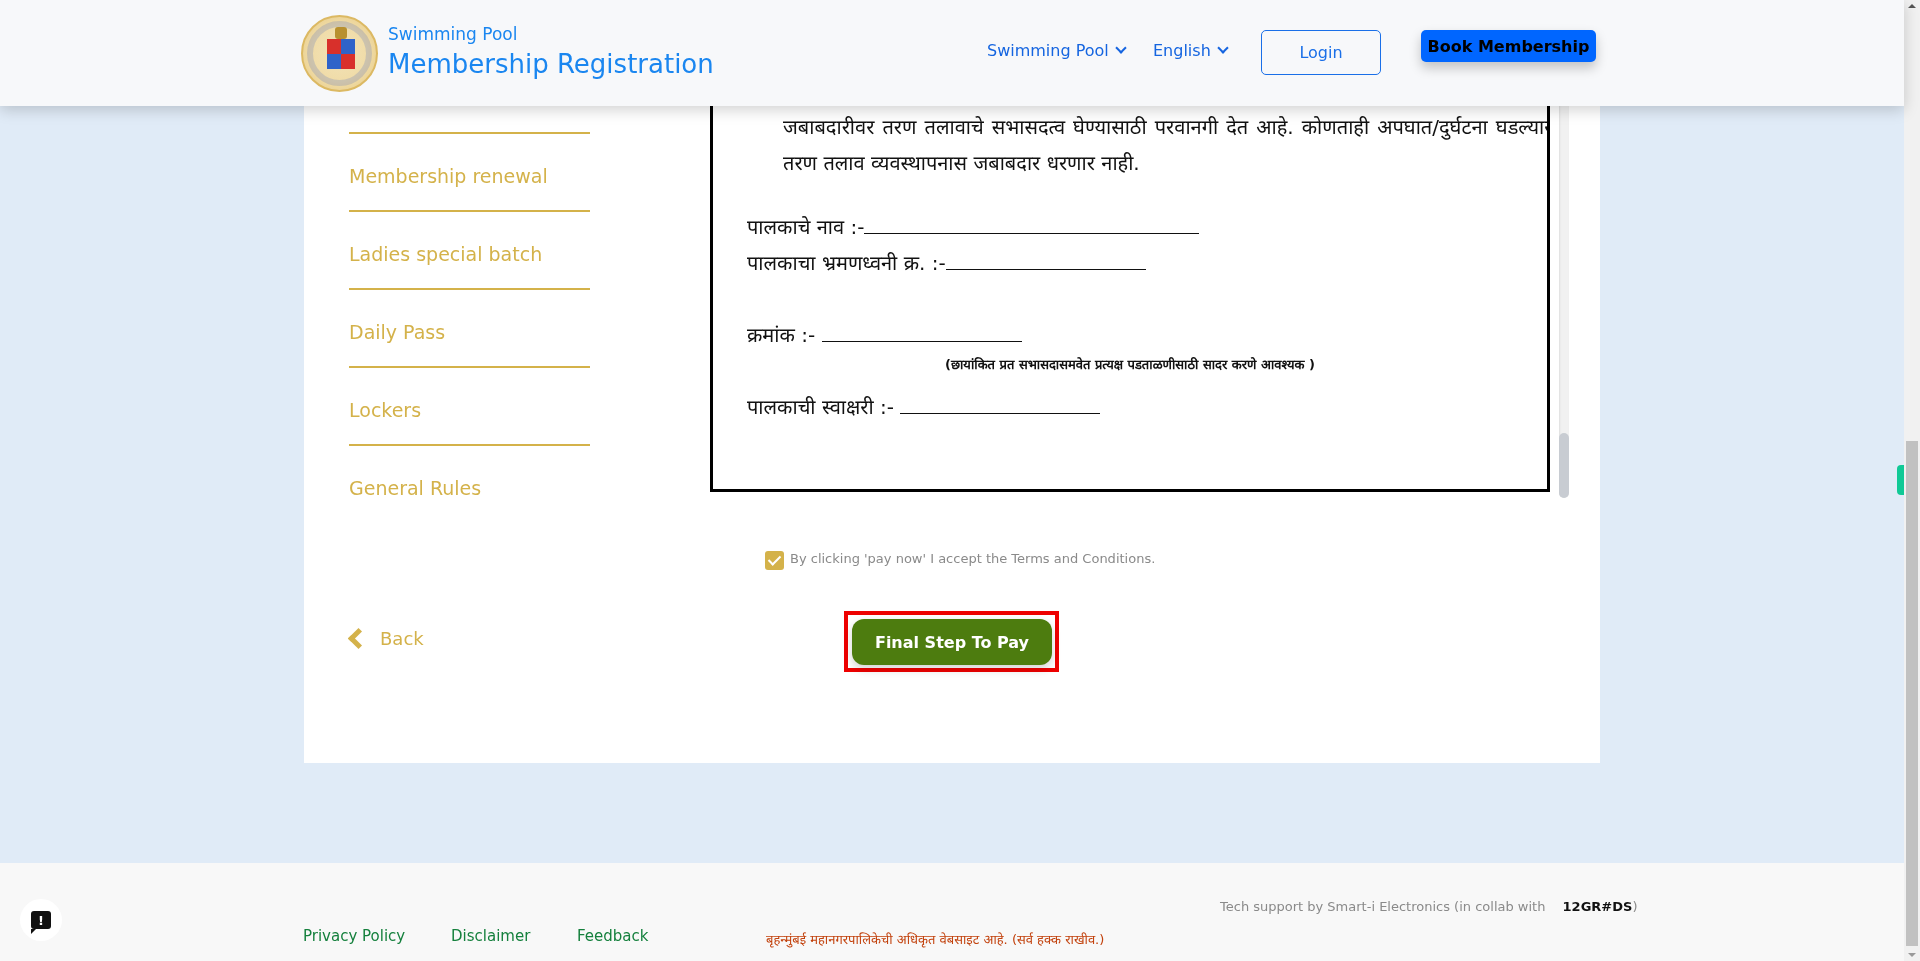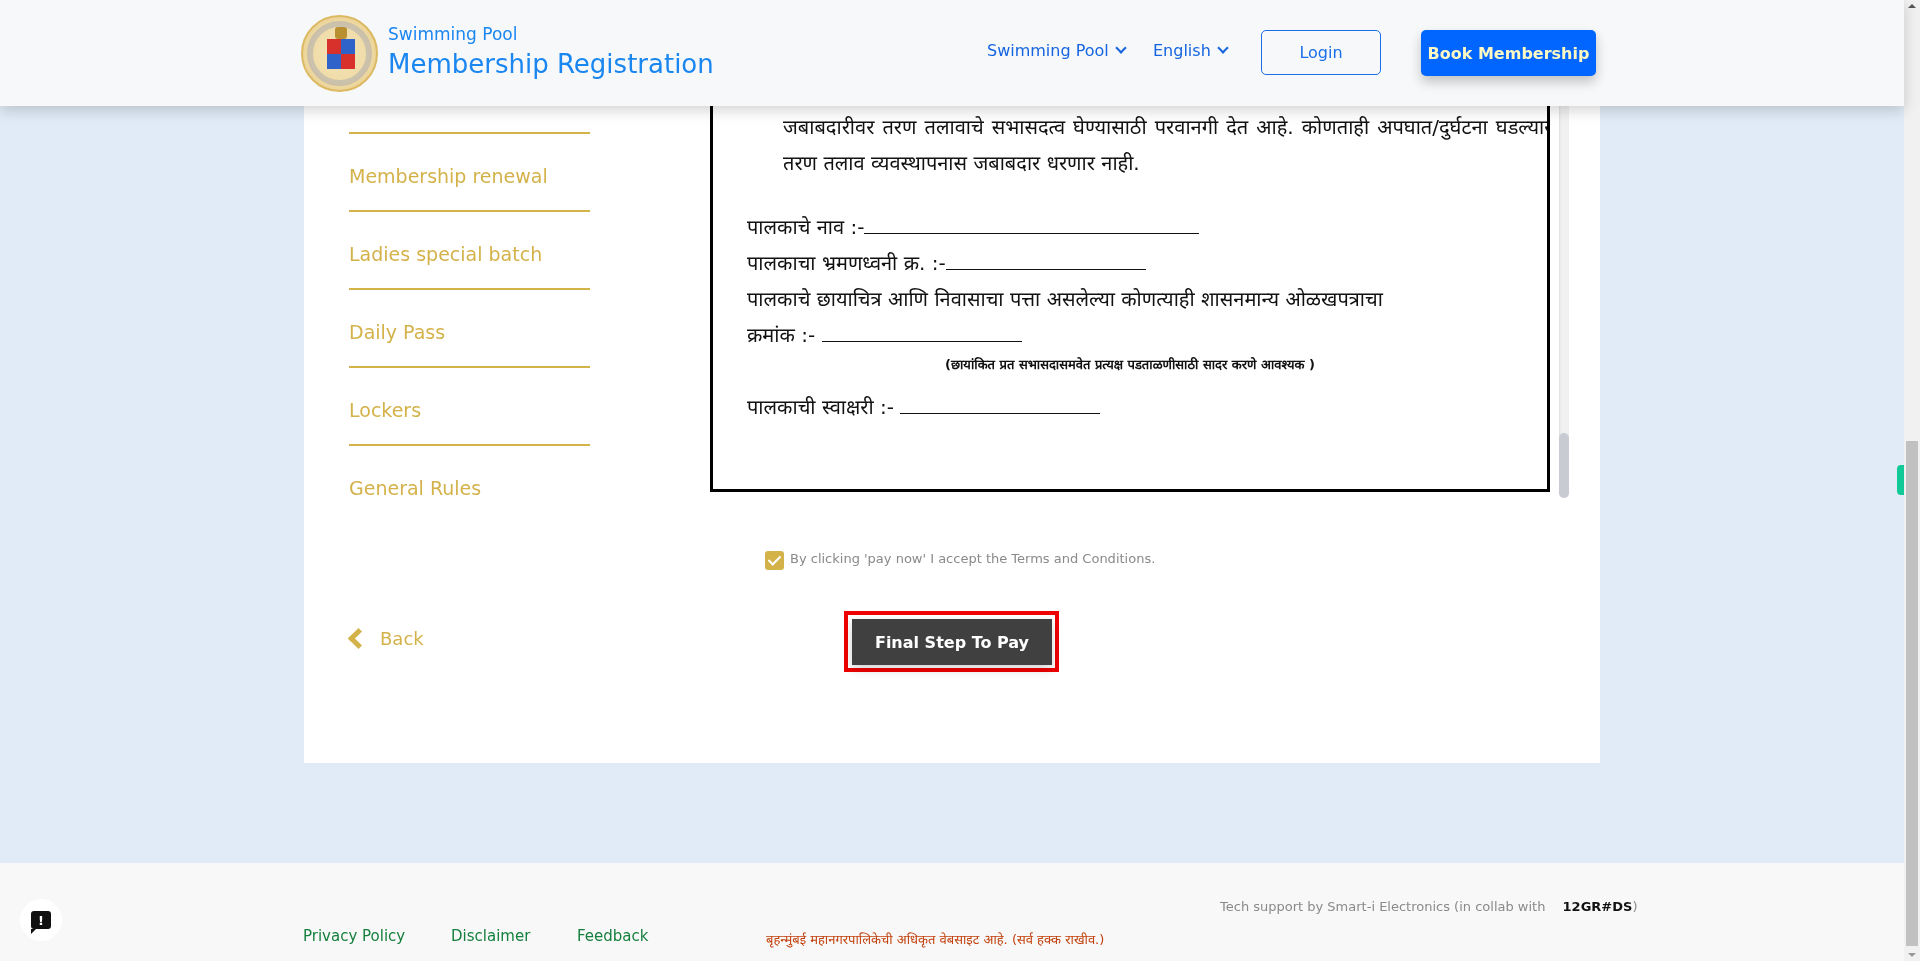--- a/index.html
+++ b/index.html
@@ -20,22 +20,22 @@
   .logo .q3 { left: 0; top: 15px; background: #2f63c9; }
   .logo .q4 { left: 14px; top: 15px; background: #d8302b; }
   .logo .crest { position: absolute; left: 32px; top: 10px; width: 12px; height: 12px; background: #b8902f; border-radius: 3px; }
   .brand-sub { position: absolute; left: 388px; top: 24px; font-size: 17px; color: #1a86f0; }
   .brand-title { position: absolute; left: 388px; top: 49px; font-size: 26px; color: #1a86f0; }
 
   .nav-dd { position: absolute; top: 41px; font-size: 16px; color: #1565e0; display: flex; align-items: center; gap: 8px; cursor: pointer; }
   .nav-dd .chev { width: 8px; height: 8px; border-right: 2.5px solid #1565e0; border-bottom: 2.5px solid #1565e0; transform: rotate(45deg); margin-top: -5px; }
   .btn-login { position: absolute; left: 1261px; top: 30px; width: 120px; height: 45px; border: 1.5px solid #1a6fe8; border-radius: 5px;
                background: transparent; color: #1a6fe8; font-size: 16px; display: flex; align-items: center; justify-content: center; cursor: pointer; }
-  .btn-book { position: absolute; left: 1421px; top: 30px; width: 175px; height: 46px; border-radius: 5px;
-              background: #0066ff; color: #fef9c3; font-size: 16px; font-weight: bold; display: flex; align-items: center; justify-content: center;
+  .btn-book { position: absolute; left: 1421px; top: 30px; width: 175px; height: 32px; border-radius: 5px;
+              background: #0066ff; color: #000000; font-size: 16px; font-weight: bold; display: flex; align-items: center; justify-content: center;
               box-shadow: 0 6px 12px rgba(0,0,0,0.22); cursor: pointer; }
 
   
   .card { position: absolute; left: 304px; top: 0; width: 1296px; height: 763px; background: #ffffff; }
 
   .side-item { position: absolute; left: 349px; width: 241px; color: #d4b24a; font-size: 19px; font-family: "DejaVu Sans", sans-serif; cursor: pointer; }
   .side-line { position: absolute; left: 349px; width: 241px; height: 2px; background: #d4b24a; }
 
   
   .doc { position: absolute; left: 710px; top: 60px; width: 840px; height: 432px; border: 3px solid #000; background: #fff; overflow: hidden; }
@@ -49,21 +49,21 @@
                       box-shadow: inset 1px 0 2px rgba(0,0,0,0.08); }
   .doc-scroll-thumb { position: absolute; left: 1559px; top: 433px; width: 10px; height: 65px; background: #c8ccd2; border-radius: 5px; }
 
   
   .check { position: absolute; left: 765px; top: 551px; width: 19px; height: 19px; border-radius: 3px; background: #d4b24a; cursor: pointer; }
   .check::after { content: ""; position: absolute; left: 6px; top: 2px; width: 5px; height: 10px; border-right: 2px solid #fff; border-bottom: 2px solid #fff; transform: rotate(45deg); }
   .terms { position: absolute; left: 790px; top: 551px; font-size: 13px; color: #8a8a8a; }
 
   
   .pay-outline { position: absolute; left: 844px; top: 611px; width: 215px; height: 61px; border: 4px solid #ee0000; }
-  .pay-btn { position: absolute; left: 852px; top: 619px; width: 200px; height: 46px; border-radius: 0; background: #404040;
+  .pay-btn { position: absolute; left: 852px; top: 619px; width: 200px; height: 46px; border-radius: 12px; background: #4d7c0f;
              color: #fff; font-size: 16px; font-weight: bold; display: flex; align-items: center; justify-content: center;
              box-shadow: 0 4px 10px rgba(0,0,0,0.18); cursor: pointer; }
 
   .back { position: absolute; left: 347px; top: 628px; display: flex; align-items: center; gap: 14px; color: #d4b24a; font-size: 18px; cursor: pointer; }
   .back .arrow { width: 15px; height: 15px; border-left: 5px solid #d4b24a; border-bottom: 5px solid #d4b24a; transform: rotate(45deg); margin-left: 4px; }
 
   
   .footer { position: absolute; left: 0; top: 863px; width: 1904px; height: 98px; background: #f8f8f8; }
   .foot-link { position: absolute; top: 899px; font-size: 15px; color: #15803d; cursor: pointer; margin-top: 28px; }
   .foot-tech { position: absolute; left: 1220px; top: 899px; font-size: 13px; color: #8a8a8a; }
@@ -100,21 +100,20 @@
 <div class="side-item" style="top:477px;">General Rules</div>
 
 <div class="doc">
   <div class="doc-text para" style="top:46px;">जबाबदारीवर तरण तलावाचे सभासदत्व घेण्यासाठी परवानगी देत आहे. कोणताही अपघात/दुर्घटना घडल्यास मी तरण तलाव व्यवस्थापनास जबाबदार धरणार नाही.</div>
   <div class="doc-text field" style="top:150px;">
     <span>पालकाचे नाव :-</span><span class="uline" style="width:335px;"></span>
   </div>
   <div class="doc-text field" style="top:186px;">
     <span>पालकाचा भ्रमणध्वनी क्र. :-</span><span class="uline" style="width:200px;"></span>
   </div>
-  <div class="doc-text field" style="top:222px; width:790px; text-align:justify;">पालकाचे छायाचित्र आणि निवासाचा पत्ता असलेल्या कोणत्याही शासनमान्य ओळखपत्राचा</div>
   <div class="doc-text field" style="top:258px;">
     <span>क्रमांक :-</span> <span class="uline" style="width:200px;"></span>
   </div>
   <div class="doc-text note" style="top:292px;">(छायांकित प्रत सभासदासमवेत प्रत्यक्ष पडताळणीसाठी सादर करणे आवश्यक )</div>
   <div class="doc-text field" style="top:330px;">
     <span>पालकाची स्वाक्षरी :-</span> <span class="uline" style="width:200px;"></span>
   </div>
 </div>
 <div class="doc-scroll-track"></div>
 <div class="doc-scroll-thumb"></div>

